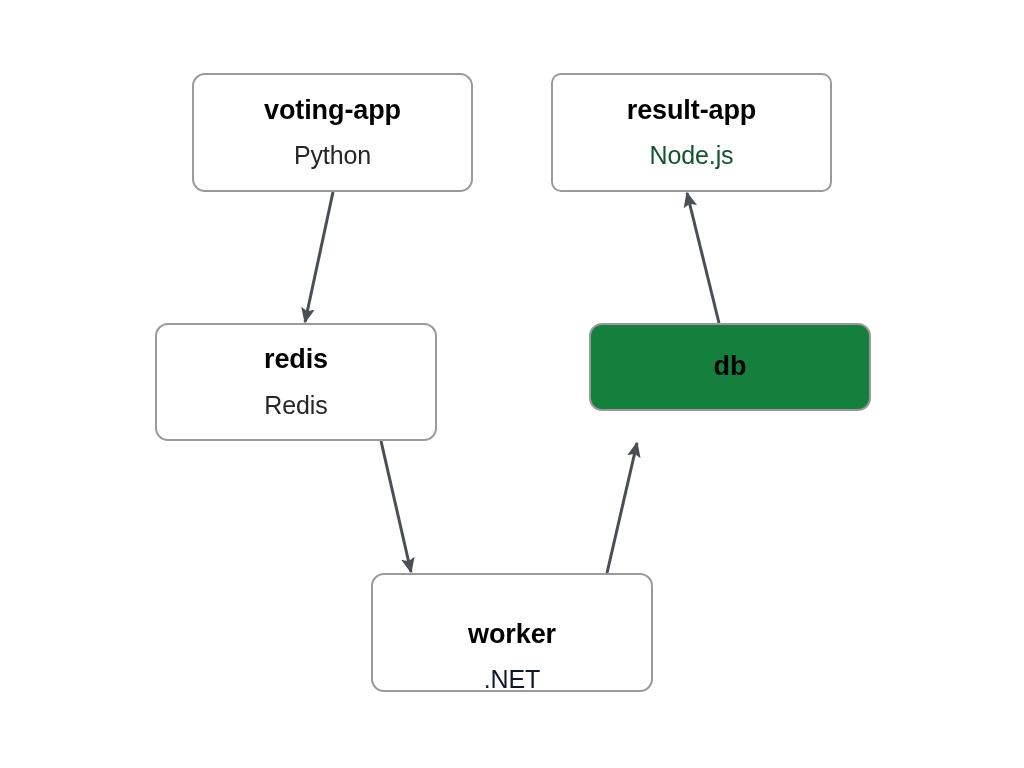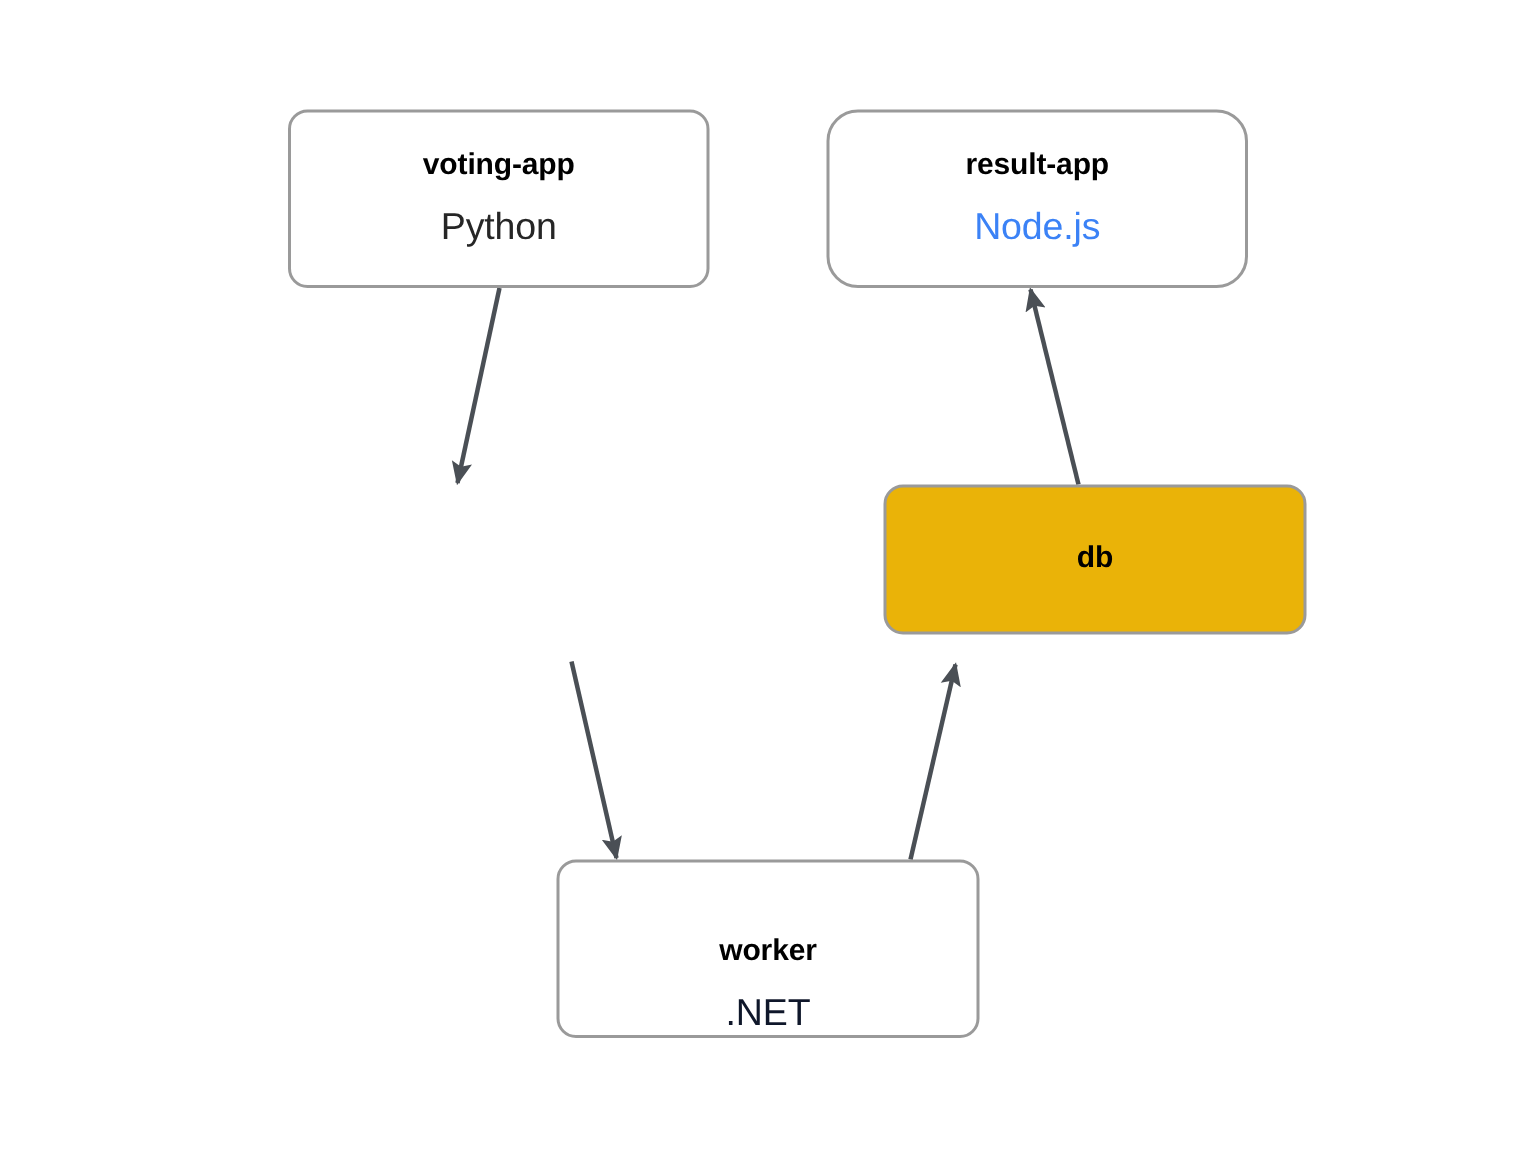--- a/index.html
+++ b/index.html
@@ -33,21 +33,21 @@
     background: #ffffff;
     border: 2px solid #9a9a9a;
     border-radius: 13px;
     display: flex;
     flex-direction: column;
     align-items: center;
     justify-content: center;
     z-index: 2;
   }
   .node-title {
-    font-size: 20px;
+    font-size: 27px;
     font-weight: bold;
     color: #000000;
     line-height: 1.18;
     letter-spacing: -0.1px;
     white-space: nowrap;
   }
   .node-subtitle {
     font-size: 25px;
     font-weight: normal;
     color: #262626;
@@ -76,27 +76,31 @@
     <line class="edge" stroke="#4a4f55" stroke-width="3" stroke-linecap="butt" marker-end="url(#arrowhead)" x1="607" y1="573" x2="637" y2="443"></line>
 
     <line class="edge" stroke="#4a4f55" stroke-width="3" stroke-linecap="butt" marker-end="url(#arrowhead)" x1="719" y1="323" x2="687" y2="193"></line>
   </svg>
 
   <div class="node" style="left: 192px; top: 73px; width: 281px; height: 119px; background: rgb(255, 255, 255); border-color: rgb(154, 154, 154); border-width: 2px; border-radius: 13px;">
     <div class="node-title" style="color: rgb(0, 0, 0);">voting-app</div>
     <div class="node-subtitle" style="color: rgb(38, 38, 38);">Python</div>
   </div>
 
-  <div class="node" style="left: 551px; top: 73px; width: 281px; height: 119px; background: rgb(255, 255, 255); border-color: rgb(154, 154, 154); border-width: 2px; border-radius: 21px;">
+  <div class="node" style="left: 551px; top: 73px; width: 281px; height: 119px; background: rgb(255, 255, 255); border-color: rgb(154, 154, 154); border-width: 2px; border-radius: 10px;">
     <div class="node-title" style="color: rgb(0, 0, 0);">result-app</div>
-    <div class="node-subtitle" style="color: #3b82f6;">Node.js</div>
+    <div class="node-subtitle" style="color: #14532d;">Node.js</div>
   </div>
 
+  <div class="node" style="left: 155px; top: 323px; width: 282px; height: 118px; background: rgb(255, 255, 255); border-color: rgb(154, 154, 154); border-width: 2px; border-radius: 13px;">
+    <div class="node-title" style="color: rgb(0, 0, 0);">redis</div>
+    <div class="node-subtitle" style="color: rgb(38, 38, 38);">Redis</div>
+  </div>
 
-  <div class="node" style="left: 589px; top: 323px; width: 282px; height: 100px; background: #eab308; border-color: rgb(154, 154, 154); border-width: 2px; border-radius: 13px;">
+  <div class="node" style="left: 589px; top: 323px; width: 282px; height: 88px; background: #15803d; border-color: rgb(154, 154, 154); border-width: 2px; border-radius: 13px;">
     <div class="node-title" style="color: rgb(0, 0, 0);">db</div>
   </div>
 
   <div class="node" style="left: 371px; top: 573px; width: 282px; height: 119px; background: rgb(255, 255, 255); border-color: rgb(154, 154, 154); border-width: 2px; border-radius: 13px;">
     <div class="node-title" style="color: rgb(0, 0, 0); margin-top: 48px;">worker</div>
     <div class="node-subtitle" style="color: #0f172a;">.NET</div>
   </div>
 
 </div>
 

